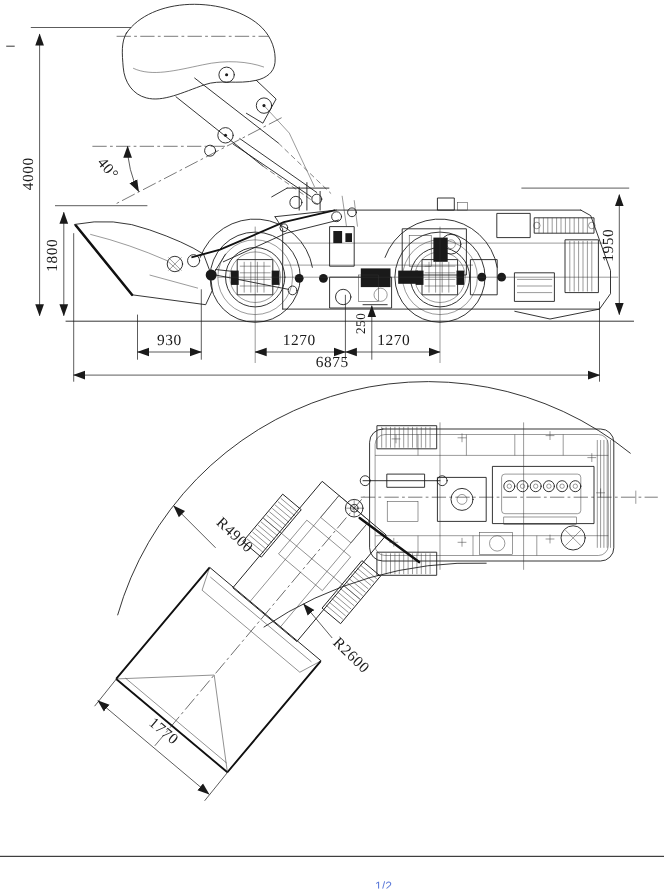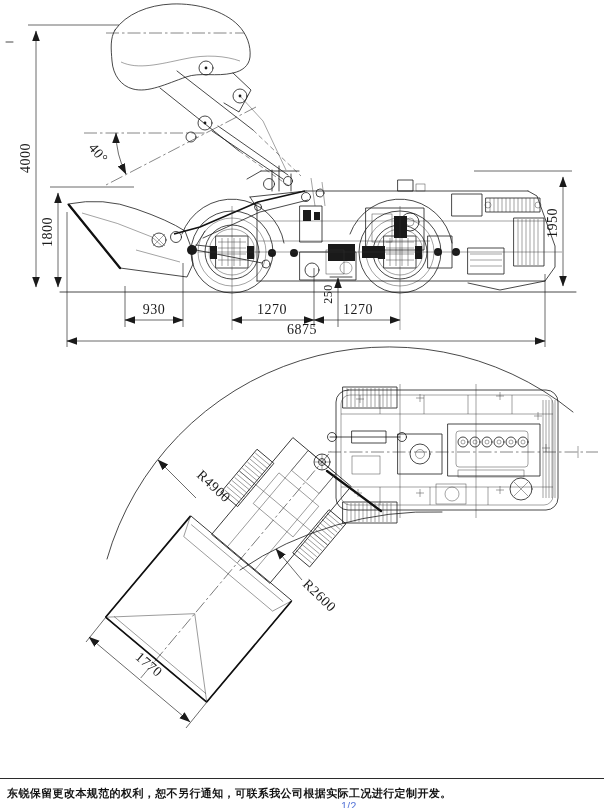--- a/index.html
+++ b/index.html
@@ -271,15 +271,14 @@
 
     <g>
       <path class="dim" d="M106,617 L86,642 M207,702 L186,728"></path>
       <path class="dim" d="M89,637 L190,722" marker-start="url(#arw)" marker-end="url(#arw)"></path>
       <text class="dm" text-anchor="middle" transform="translate(146,668) rotate(40)">1770</text>
     </g>
   </g>
 </svg>
 
 <div class="footer-rule"></div>
-<div class="footer-note">东锐保留更改本规范的权利，恕不另行通知，可联系我公司根据实际工况进行定制开发。</div>
 <div class="page-frag">1/2</div>
 </div>
 
 </body></html>

